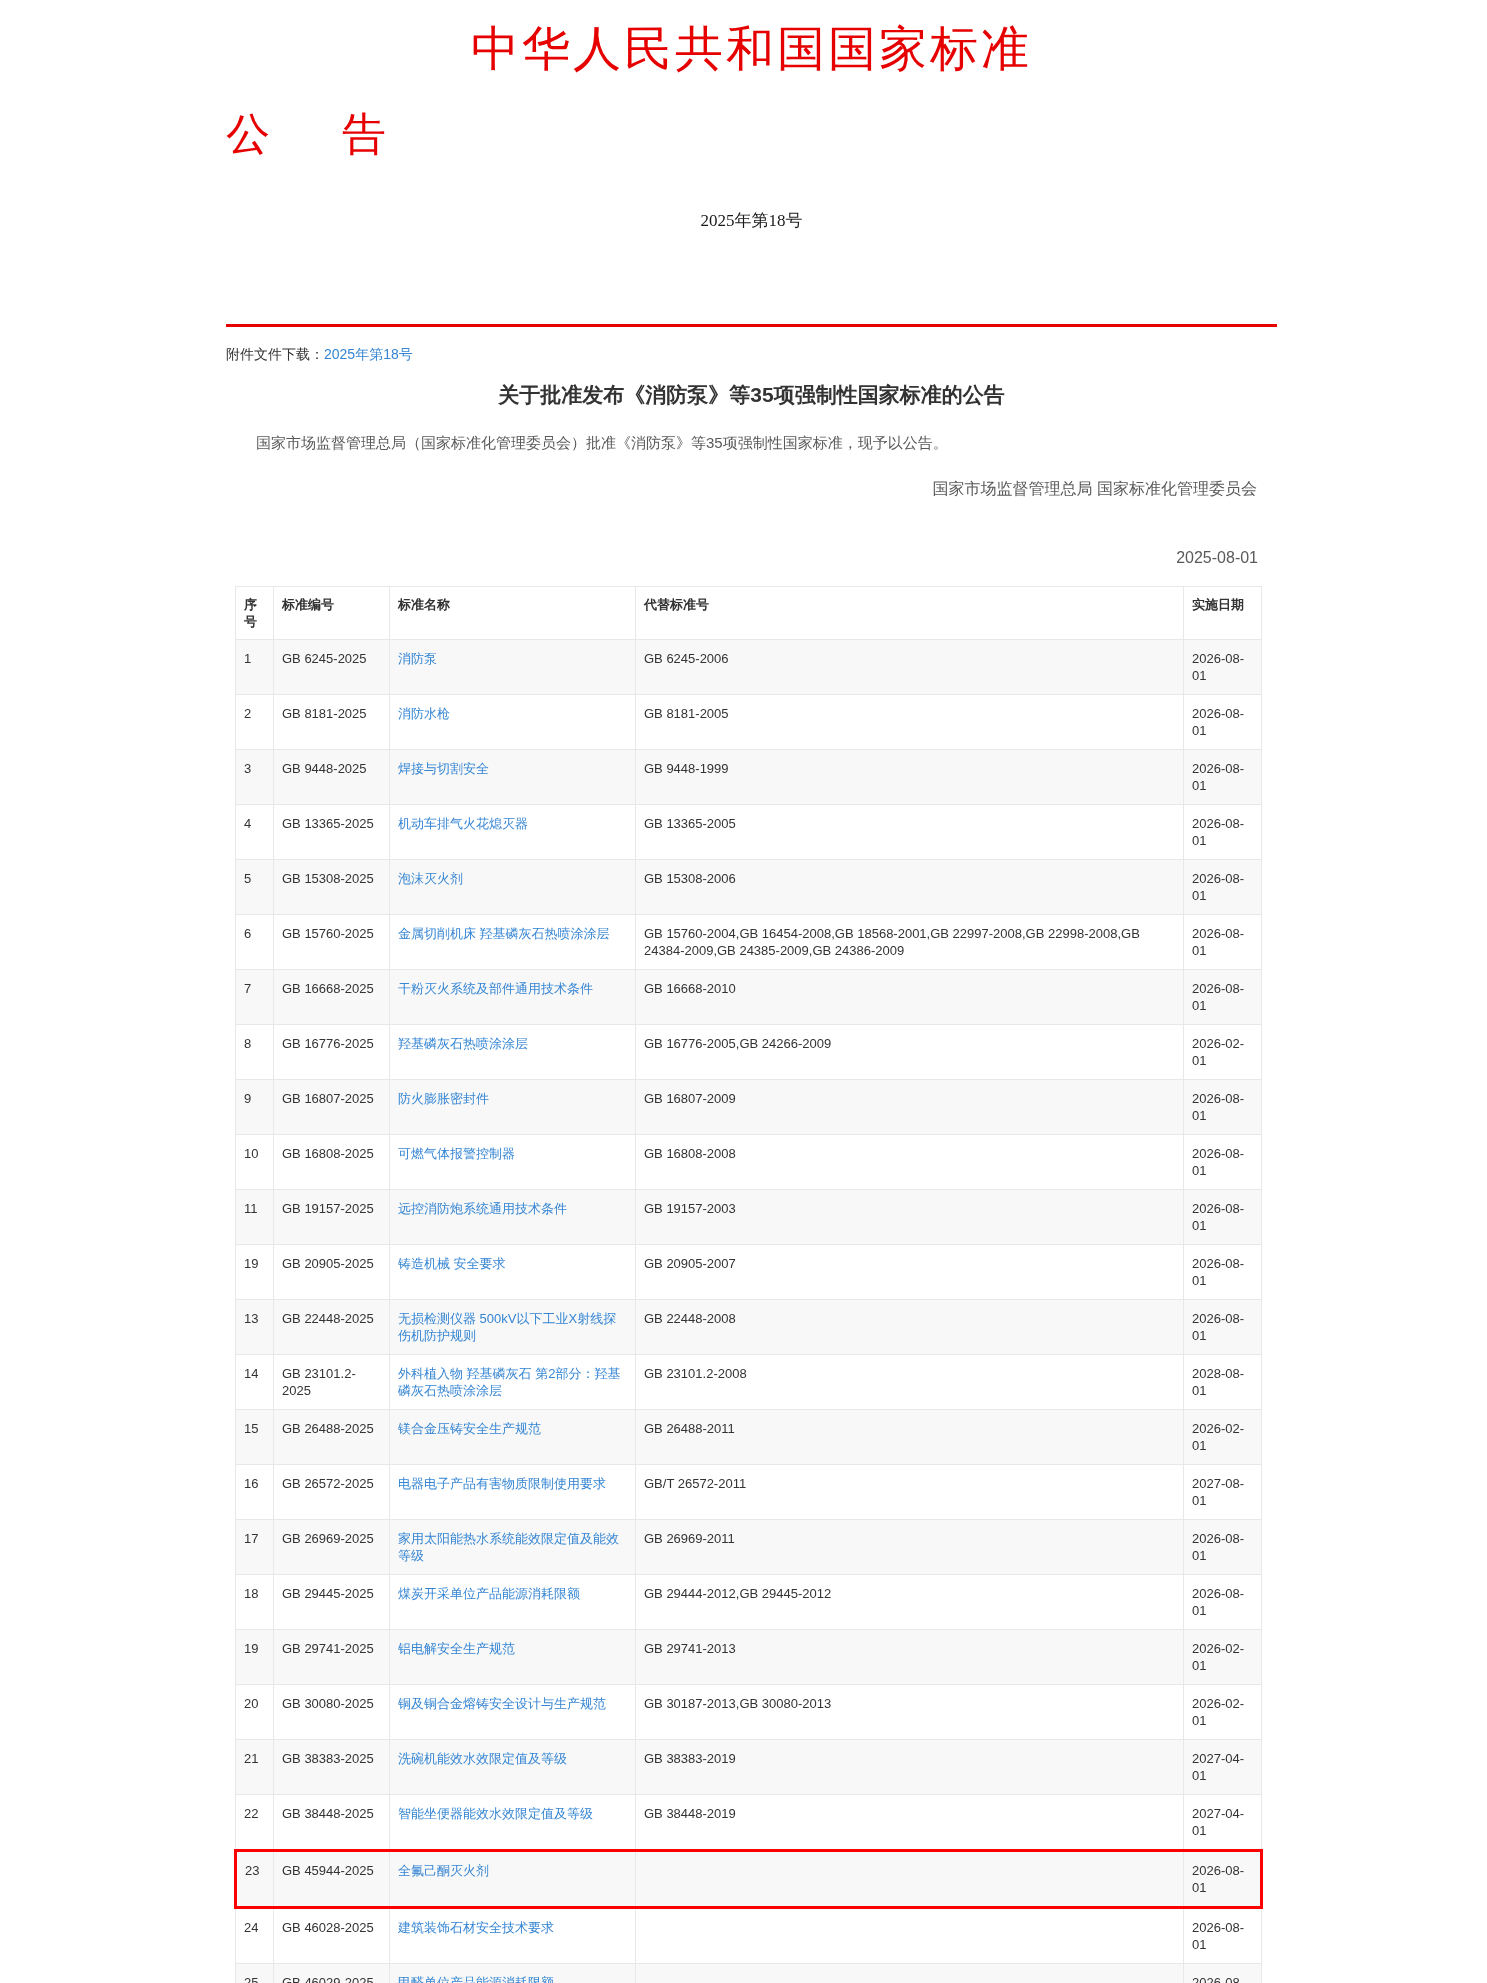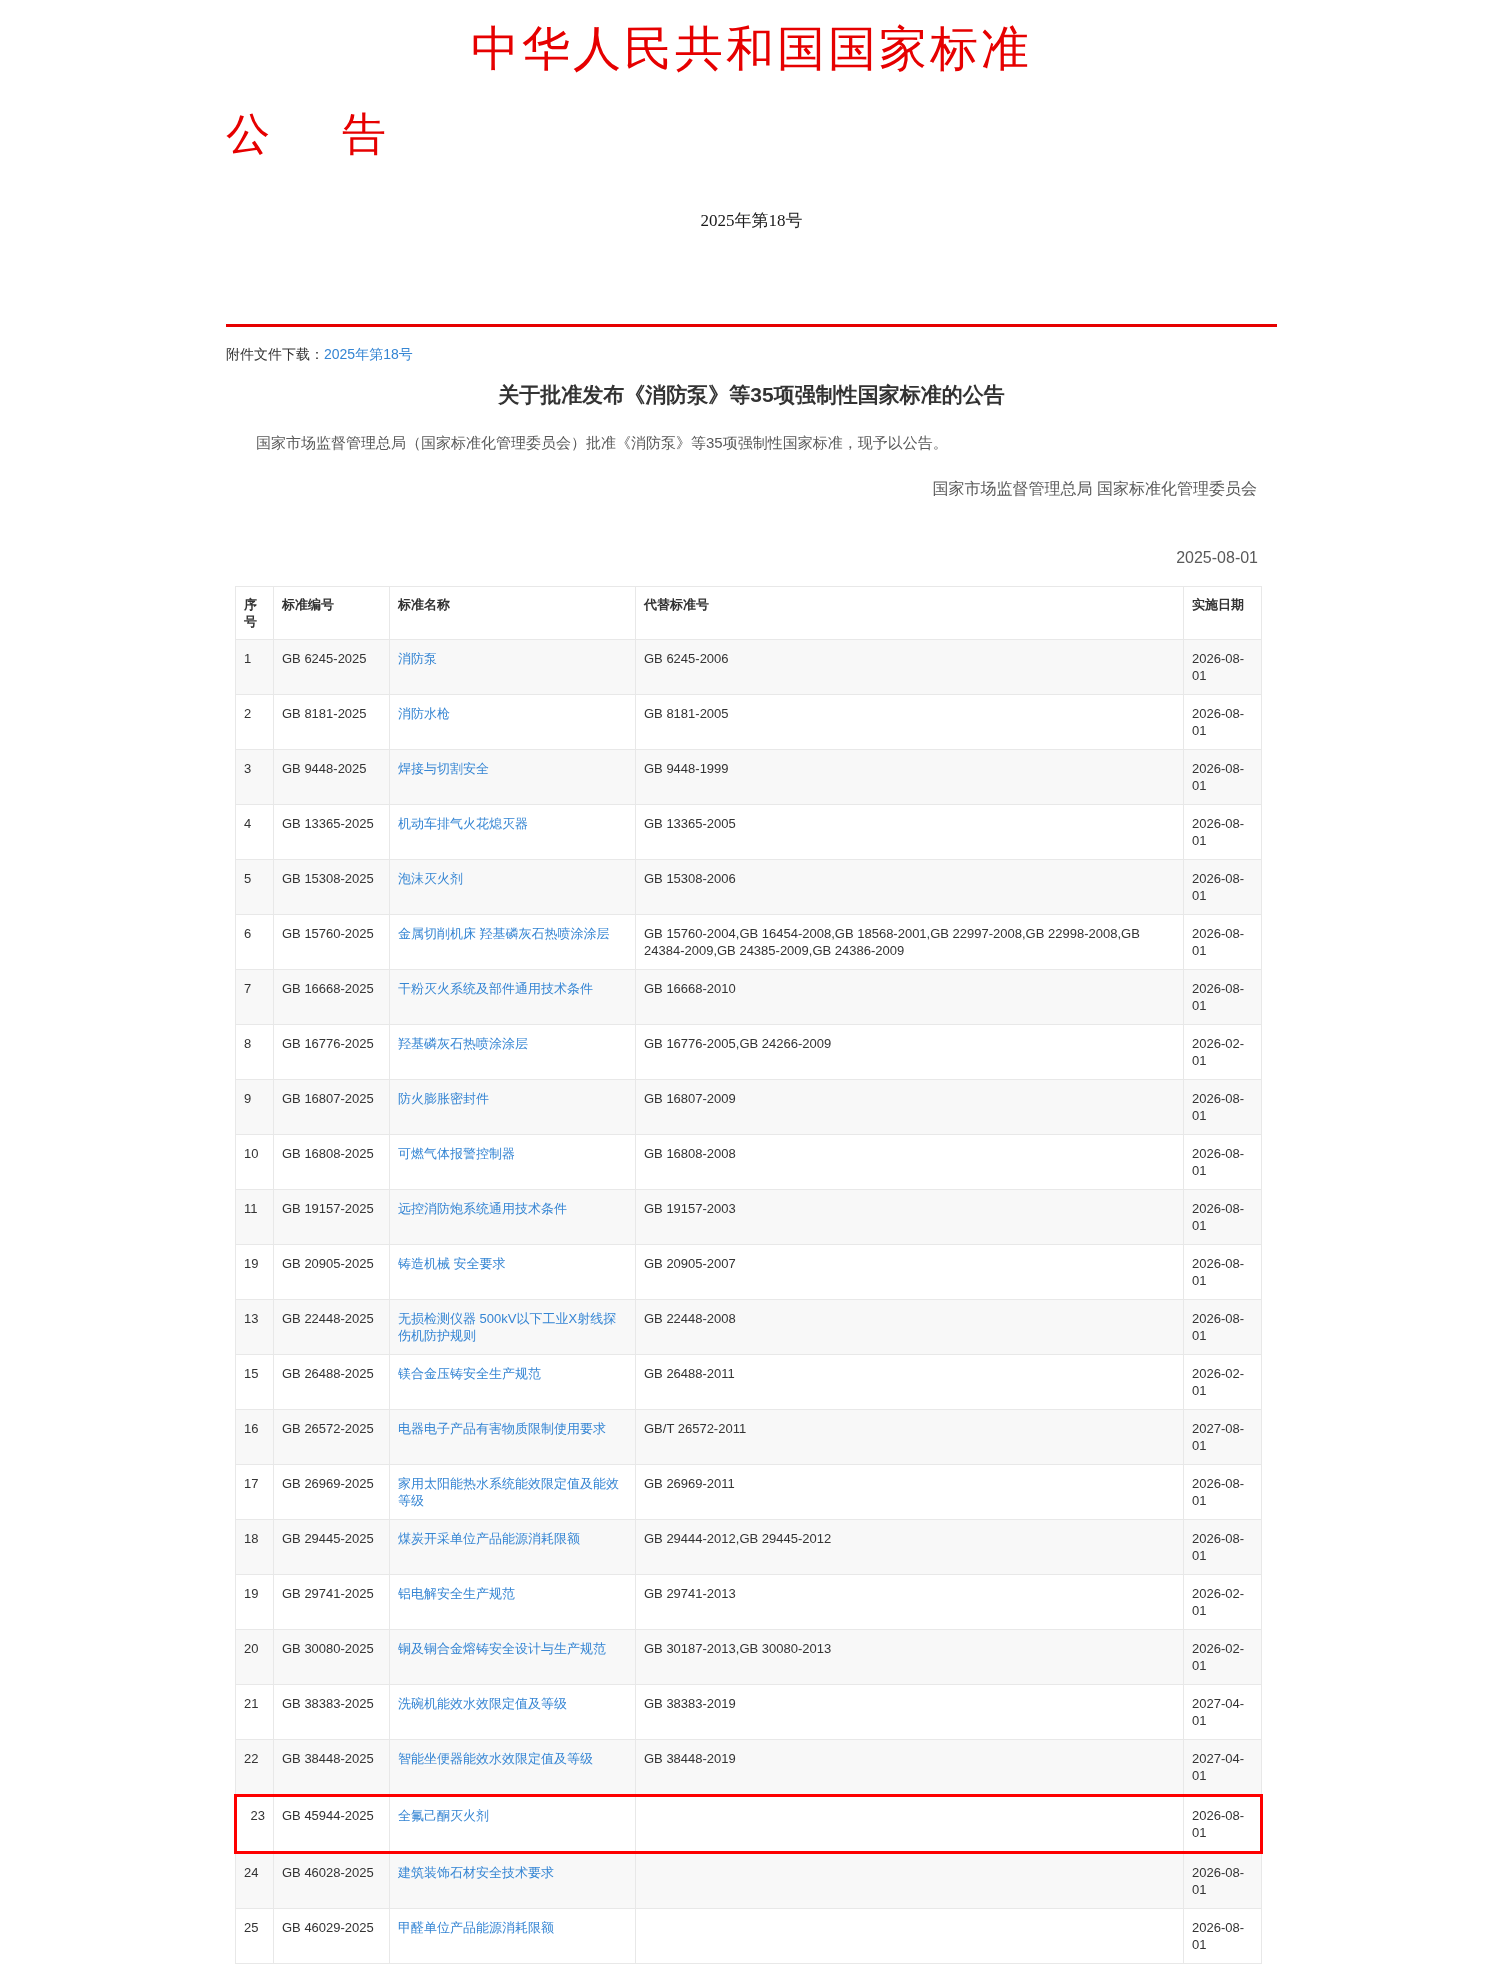--- a/index.html
+++ b/index.html
@@ -114,21 +114,21 @@
   table.standards tbody tr:nth-child(odd) td { background: #f8f8f8; }
   table.standards tbody tr:nth-child(even) td { background: #ffffff; }
   table.standards td a {
     color: var(--link-blue, #3585d3);
     text-decoration: none;
   }
   tr.highlight td {
     border-top: 3px solid var(--highlight-red, #fe0000) !important;
     border-bottom: 3px solid var(--highlight-red, #fe0000) !important;
   }
-  tr.highlight td:first-child { border-left: 3px solid var(--highlight-red, #fe0000) !important; text-align: right; }
+  tr.highlight td:first-child { border-left: 3px solid var(--highlight-red, #fe0000) !important; }
   tr.highlight td:last-child  { border-right: 3px solid var(--highlight-red, #fe0000) !important; }
 </style>
 </head>
 <body>
 
 <div class="doc">
 
   <h1 class="main-title">中华人民共和国国家标准</h1>
 
   <h2 class="sub-title">公　告</h2>
@@ -252,20 +252,27 @@
     <td>2026-08-01</td>
   </tr>
         <tr>
     <td>13</td>
     <td>GB 22448-2025</td>
     <td><a href="#">无损检测仪器 500kV以下工业X射线探伤机防护规则</a></td>
     <td>GB 22448-2008</td>
     <td>2026-08-01</td>
   </tr>
         <tr>
+    <td>14</td>
+    <td>GB 23101.2-2025</td>
+    <td><a href="#">外科植入物 羟基磷灰石 第2部分：羟基磷灰石热喷涂涂层</a></td>
+    <td>GB 23101.2-2008</td>
+    <td>2028-08-01</td>
+  </tr>
+        <tr>
     <td>15</td>
     <td>GB 26488-2025</td>
     <td><a href="#">镁合金压铸安全生产规范</a></td>
     <td>GB 26488-2011</td>
     <td>2026-02-01</td>
   </tr>
         <tr>
     <td>16</td>
     <td>GB 26572-2025</td>
     <td><a href="#">电器电子产品有害物质限制使用要求</a></td>

